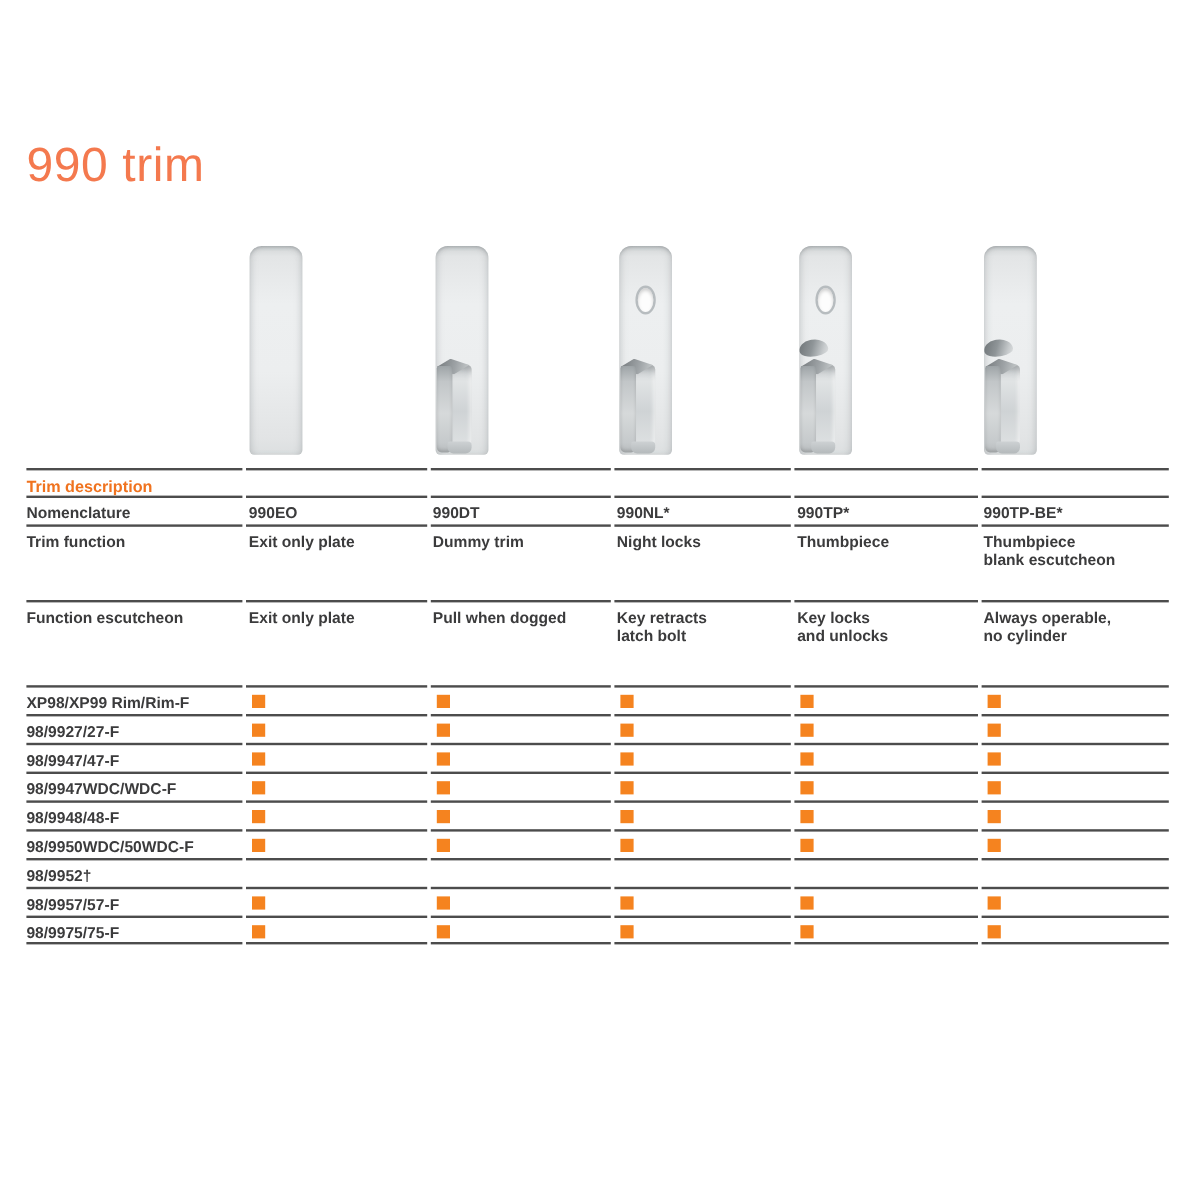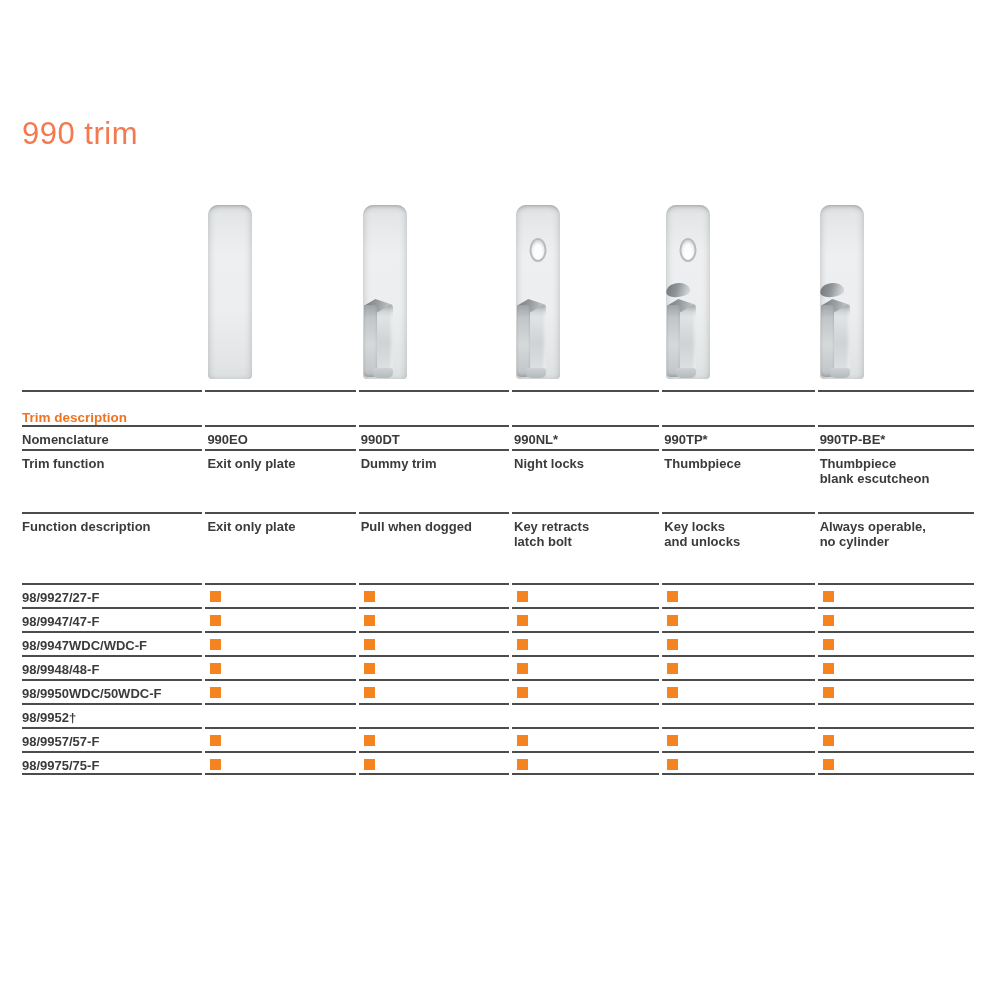--- a/index.html
+++ b/index.html
@@ -3,21 +3,21 @@
 <meta charset="utf-8">
 <style>
   html,body { margin:0; padding:0; background:#ffffff; }
   #page {
     position:relative; width:1000px; height:1000px; background:#fff;
     font-family:"Liberation Sans", sans-serif; overflow:hidden;
     --title:#f4794e; --accent:#f0731f; --marker:#f5831f; --text:#3b3b3c; --rule:#4c4c4c;
   }
   .title {
     position:absolute; left:22px; top:116px;
-    font-size:31px; font-weight:400; color:var(--title); letter-spacing:0.5px;
+    font-size:40px; font-weight:400; color:var(--title); letter-spacing:0.5px;
   }
 
   
   .plate {
     position:absolute; top:205px; width:44px; height:174px;
     border-radius:10px 10px 4px 4px;
     background:linear-gradient(180deg,#d2d5d6 0%,#e3e5e6 5%,#edeff0 28%,#eceeef 60%,#e2e4e5 92%,#dcdfe0 100%);
     box-shadow: inset 4px 0 6px -3px rgba(120,126,130,.35),
                 inset -4px 0 6px -3px rgba(120,126,130,.35),
                 inset 0 3px 3px -2px rgba(120,126,130,.45);
@@ -65,21 +65,21 @@
     color:var(--text); font-size:13px; font-weight:bold;
   }
   #tbl2 { margin-top:8px; }
   td {
     box-sizing:border-box; border-top:2px solid var(--rule);
     padding:5px 2px 0 2px; vertical-align:top; white-space:pre-line;
     overflow:hidden;
   }
   tr { height:24px; }
   tr.section-row { height:23px; }
-  tr.section-row td { padding-top:18px; }
+  tr.section-row td { padding-top:6px; }
   tr.tall { height:63px; }
   tr.last td { border-bottom:2px solid var(--rule); }
   .section-title { color:var(--accent); font-size:13.5px; }
   .lbl { padding-left:0; }
   .sq {
     display:block; width:11px; height:11px; margin:1px 0 0 3px;
     background:var(--marker);
   }
 </style>
 </head>
@@ -158,21 +158,21 @@
           <tr class="tall">
             <td class="lbl">Trim function</td>
             <td class="val">Exit only plate</td>
             <td class="val">Dummy trim</td>
             <td class="val">Night locks</td>
             <td class="val">Thumbpiece</td>
             <td class="val">Thumbpiece
 blank escutcheon</td>
           </tr>
           <tr class="tall">
-            <td class="lbl">Function description</td>
+            <td class="lbl">Function escutcheon</td>
             <td class="val">Exit only plate</td>
             <td class="val">Pull when dogged</td>
             <td class="val">Key retracts
 latch bolt</td>
             <td class="val">Key locks
 and unlocks</td>
             <td class="val">Always operable,
 no cylinder</td>
           </tr>
         </tbody>
@@ -181,20 +181,28 @@
       <colgroup>
         <col style="width:180px">
           <col style="width:150px">
           <col style="width:150px">
         <col style="width:147px">
           <col style="width:152px">
           <col style="width:156px">
       </colgroup>
     <tbody>
           <tr>
+            <td class="lbl">XP98/XP99 Rim/Rim-F</td>
+            <td class="val"><span class="sq"></span></td>
+            <td class="val"><span class="sq"></span></td>
+            <td class="val"><span class="sq"></span></td>
+            <td class="val"><span class="sq"></span></td>
+            <td class="val"><span class="sq"></span></td>
+          </tr>
+          <tr>
             <td class="lbl">98/9927/27-F</td>
             <td class="val"><span class="sq"></span></td>
             <td class="val"><span class="sq"></span></td>
             <td class="val"><span class="sq"></span></td>
             <td class="val"><span class="sq"></span></td>
             <td class="val"><span class="sq"></span></td>
           </tr>
           <tr>
             <td class="lbl">98/9947/47-F</td>
             <td class="val"><span class="sq"></span></td>

